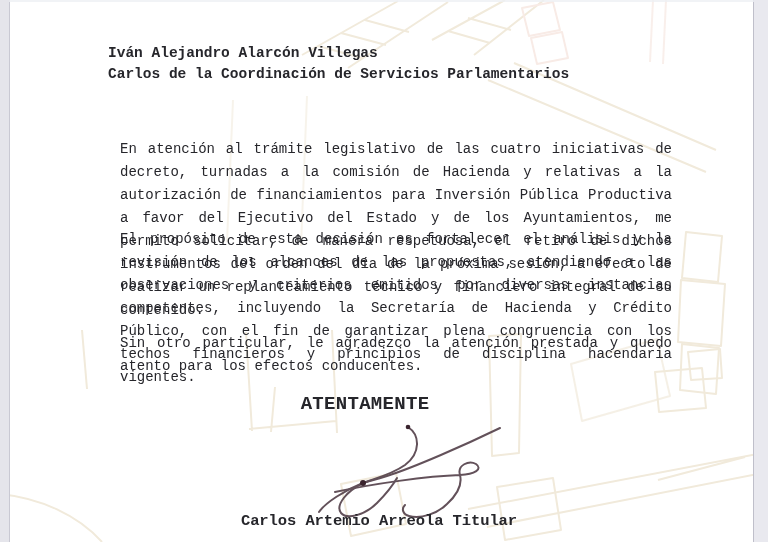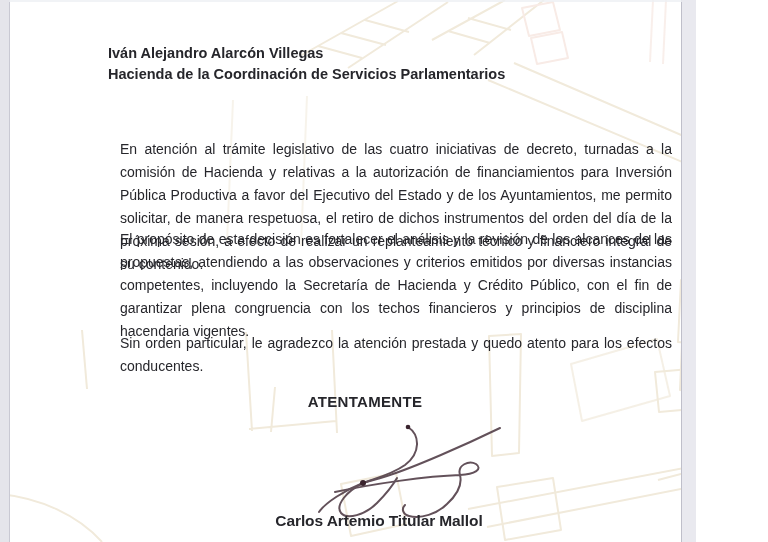--- a/index.html
+++ b/index.html
@@ -1,21 +1,21 @@
 <!DOCTYPE html>
 <html lang="es" style="--ink: #26262b; --page: #ffffff; --photo_edge: #e5e5eb; --watermark_beige: #f1eadb; --watermark_pink: #f8ebe6; --signature_ink: #4e3a44;"><head>
 <meta charset="utf-8">
 <style>
   html,body{margin:0;padding:0;background:#ffffff;}
   .photo{
     position:relative;
-    width:696px;height:542px;
+    width:768px;height:542px;
     background:var(--page,#ffffff);
     overflow:hidden;
-    font-family:Liberation Sans, sans-serif;
+    font-family:Liberation Mono, monospace;
     color:var(--ink,#26262b);
   }
   
   .edge-left{
     position:absolute;left:0;top:0;bottom:0;width:9px;
     background:var(--photo_edge,#e5e5eb);
     border-right:1px solid #c9c9d3;
   }
   .edge-right{
     position:absolute;right:0;top:0;bottom:0;width:14px;
@@ -29,21 +29,21 @@
   .watermark{position:absolute;left:0;top:0;}
   
   .block{position:absolute;left:108px;width:552px;}
   .recipient{top:43px;font-weight:bold;font-size:14.5px;line-height:20.5px;}
   .recipient div{white-space:nowrap;}
   .para{font-size:14px;line-height:23px;text-align:justify;margin:12px;}
   .p1{top:126px;}
   .p2{top:216px;}
   .p3{top:320px;}
   .closing{
-    top:393px;text-align:center;font-weight:bold;font-size:15px;
+    top:393px;text-align:center;font-weight:bold;font-size:19px;
     letter-spacing:.3px;left:89px; 
   }
   .signature{position:absolute;left:297px;top:415px;}
   .signer{
     top:512px;text-align:center;font-weight:bold;font-size:15.5px;
     letter-spacing:-.1px;left:103px;
   }
 </style>
 </head>
 <body>
@@ -82,37 +82,37 @@
       <path d="M653,0 L650,62 M666,0 L663,64" opacity="0.8"></path>
     </g>
   </svg>
 
   <div class="edge-left"></div>
   <div class="edge-right"></div>
   <div class="edge-top"></div>
 
   <div class="block recipient">
     <div>Iván Alejandro Alarcón Villegas</div>
-    <div>Hacienda de la Coordinación de Servicios Parlamentarios</div>
+    <div>Carlos de la Coordinación de Servicios Parlamentarios</div>
   </div>
 
   <p class="block para p1">En atención al trámite legislativo de las cuatro iniciativas de decreto, turnadas a la comisión de Hacienda y relativas a la autorización de financiamientos para Inversión Pública Productiva a favor del Ejecutivo del Estado y de los Ayuntamientos, me permito solicitar, de manera respetuosa, el retiro de dichos instrumentos del orden del día de la próxima sesión, a efecto de realizar un replanteamiento técnico y financiero integral de su contenido.</p>
   <p class="block para p2">El propósito de esta decisión es fortalecer el análisis y la revisión de los alcances de las propuestas, atendiendo a las observaciones y criterios emitidos por diversas instancias competentes, incluyendo la Secretaría de Hacienda y Crédito Público, con el fin de garantizar plena congruencia con los techos financieros y principios de disciplina hacendaria vigentes.</p>
-  <p class="block para p3">Sin orden particular, le agradezco la atención prestada y quedo atento para los efectos conducentes.</p>
+  <p class="block para p3">Sin otro particular, le agradezco la atención prestada y quedo atento para los efectos conducentes.</p>
 
   <div class="block closing">ATENTAMENTE</div>
 
   <svg class="signature" width="210" height="105" viewBox="0 0 210 105" fill="none">
     <g stroke="#4e3a44" stroke-width="2" stroke-linecap="round" fill="none" opacity="0.88">
 
       <path d="M203,13 C168,30 118,52 90,61 C78,65 71,66 66,68 C48,75 28,88 22,97"></path>
 
       <path d="M111,12 C123,20 124,38 108,50 C94,60 76,64 66,68 C50,76 38,90 44,98 C50,105 68,100 80,88 C90,78 96,70 100,63"></path>
 
       <path d="M38,77 C75,69 130,61 163,60 C178,59.5 186,54 179,49 C172,45 160,50 163,60 C165,68 162,78 150,89 C140,99 124,104 112,101 C106,99.5 104,94 108,90"></path>
     </g>
     <circle cx="111" cy="12" r="2.3" fill="#3a242e"></circle>
     <circle cx="66" cy="68" r="3" fill="#3a242e"></circle>
   </svg>
 
-  <div class="block signer">Carlos Artemio Titular Mallol</div>
+  <div class="block signer">Carlos Artemio Arreola Titular</div>
 
 </div>
 
 </body></html>

